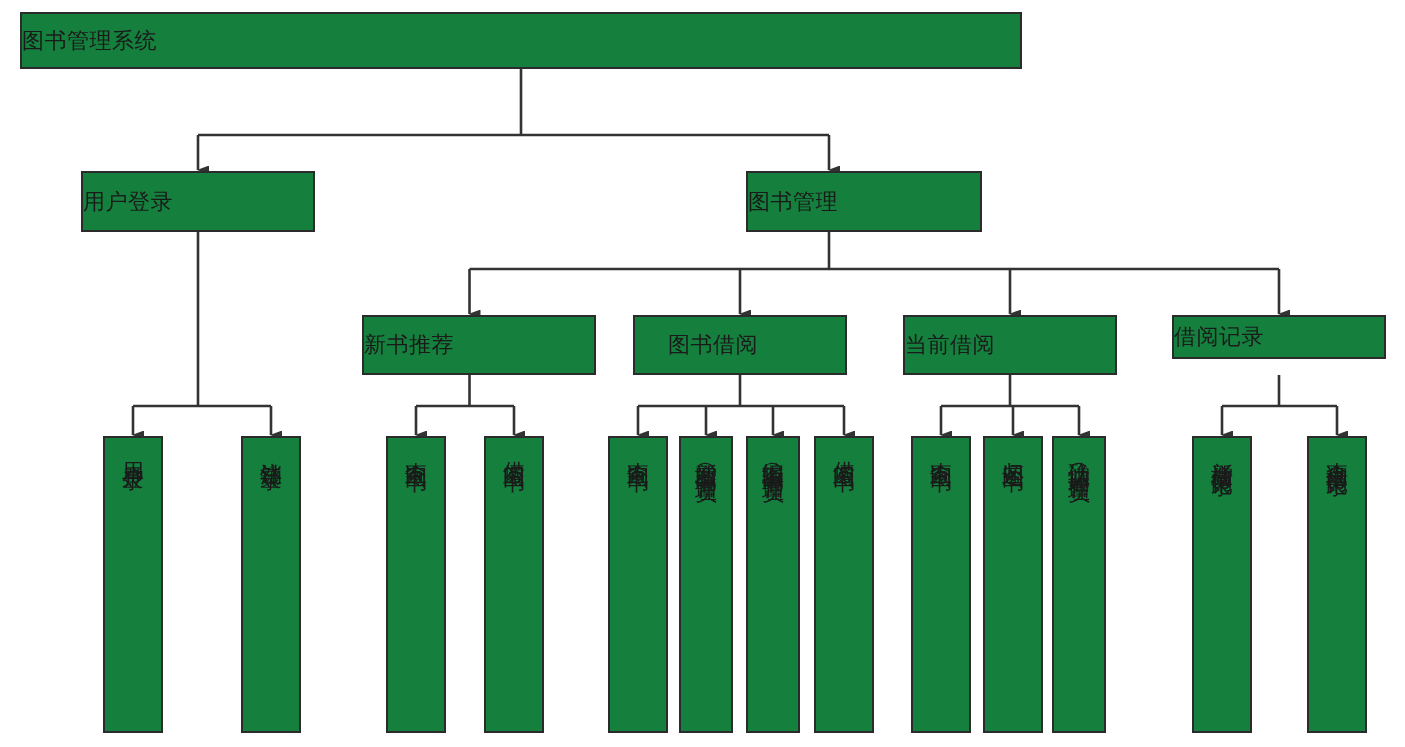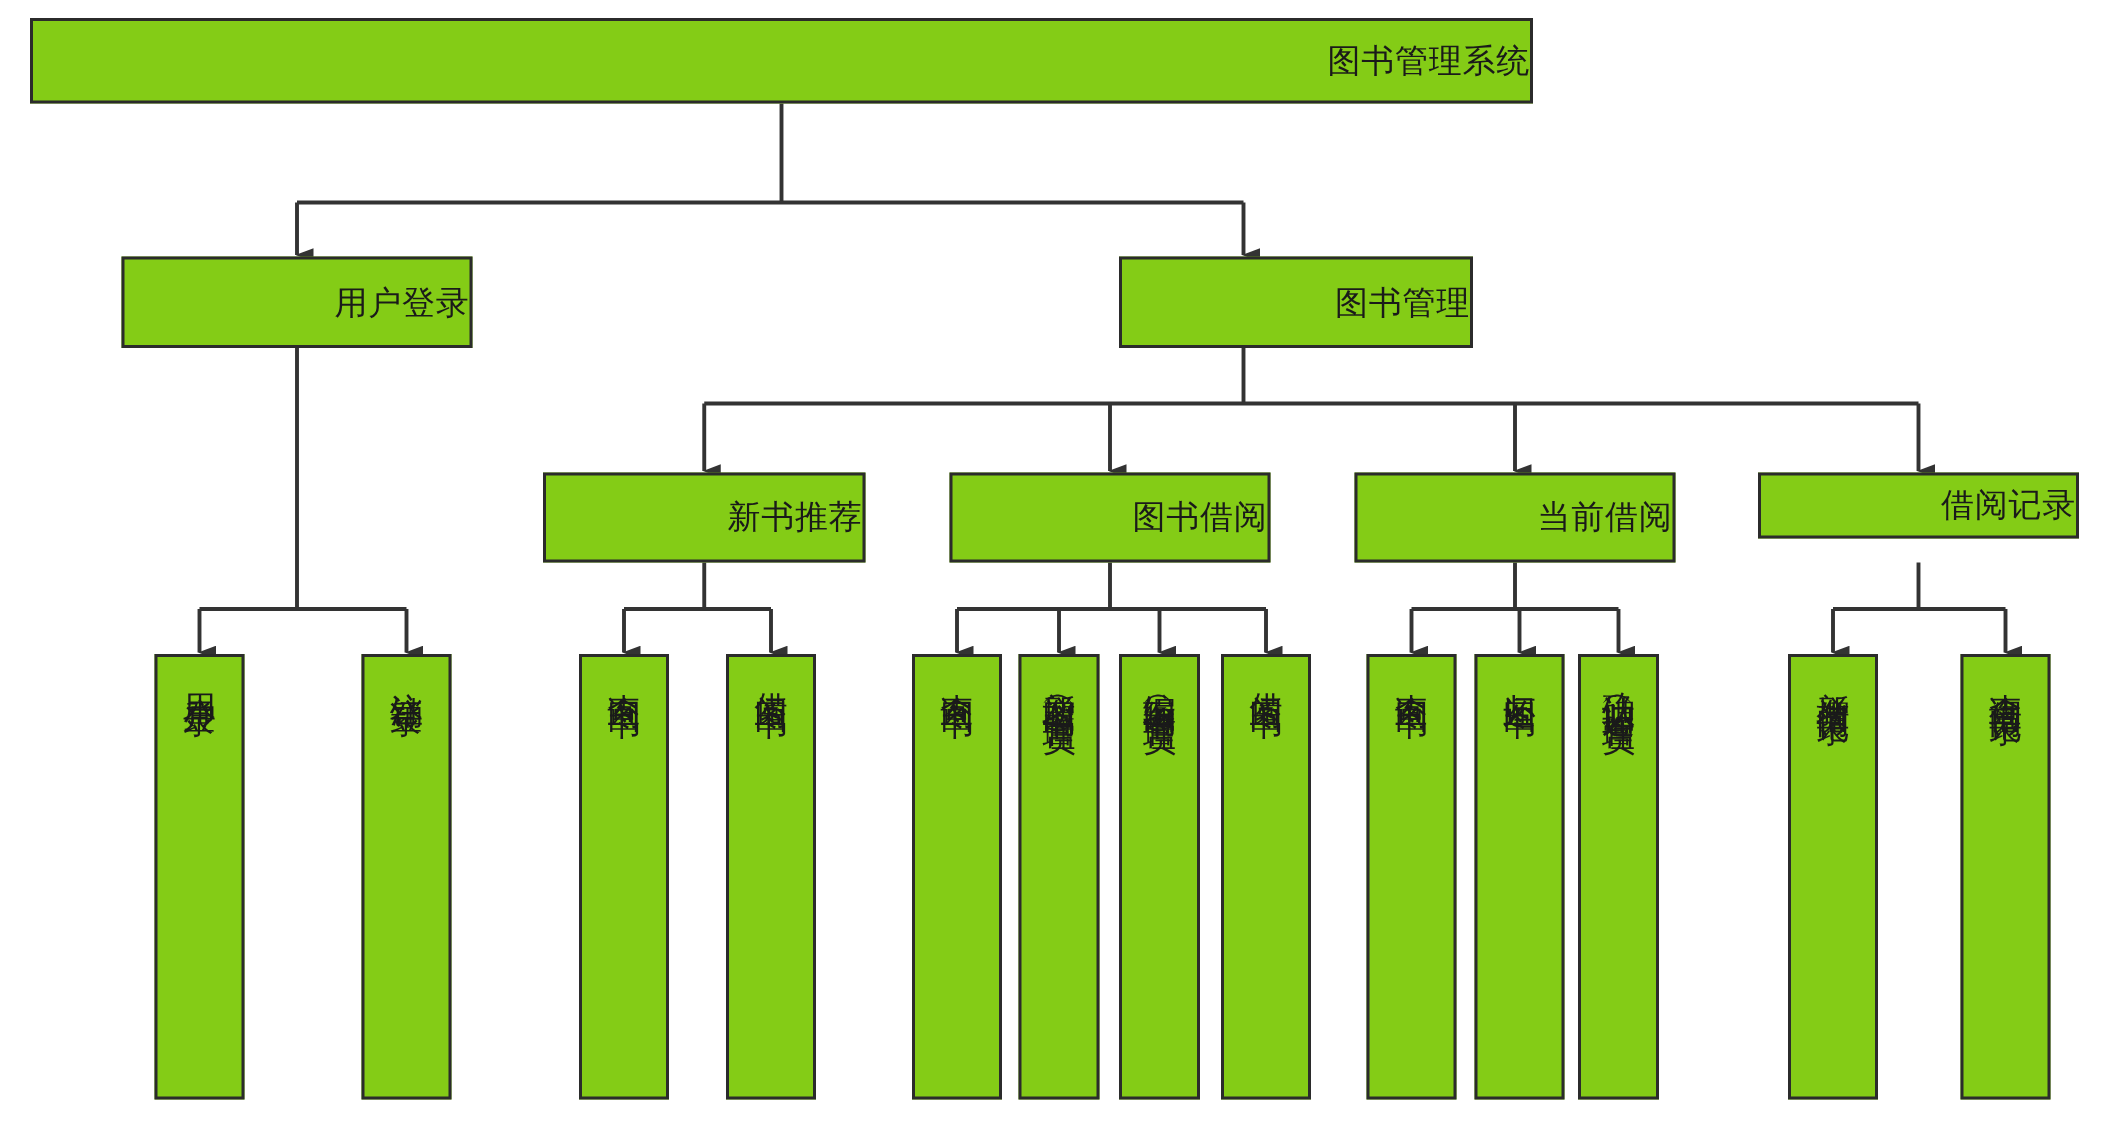--- a/index.html
+++ b/index.html
@@ -21,25 +21,25 @@
     position: absolute;
     left: 0;
     top: 0;
     width: 1405px;
     height: 747px;
     pointer-events: none;
   }
   .node {
     position: absolute;
     box-sizing: border-box;
-    background: #84cc16;
+    background: #15803d;
     border: 2.5px solid #2b2b2b;
     display: flex;
     align-items: center;
-    justify-content: flex-end;
+    justify-content: flex-start;
     color: #1a1a1a;
     z-index: 2;
   }
   .node-label {
     display: block;
     text-align: center;
     line-height: 1.18;
     letter-spacing: 0.5px;
   }
   .node.horizontal .node-label {
@@ -118,24 +118,24 @@
   <div id="node-layer">
       <div class="node horizontal" style="left: 20px; top: 12px; width: 1002px; height: 57px;">
         <span class="node-label">图书管理系统</span>
       </div>
       <div class="node horizontal" style="left: 81px; top: 171px; width: 234px; height: 61px;">
         <span class="node-label">用户登录</span>
       </div>
       <div class="node horizontal" style="left: 746px; top: 171px; width: 236px; height: 61px;">
         <span class="node-label">图书管理</span>
       </div>
-      <div class="node horizontal" style="left: 362px; top: 315px; width: 215px; height: 60px;">
+      <div class="node horizontal" style="left: 362px; top: 315px; width: 234px; height: 60px;">
         <span class="node-label">新书推荐</span>
       </div>
-      <div class="node horizontal" style="left: 633px; top: 315px; width: 214px; height: 60px;">
+      <div class="node horizontal" style="left: 633px; top: 315px; width: 214px; height: 60px; padding-left: 33px;">
         <span class="node-label">图书借阅</span>
       </div>
       <div class="node horizontal" style="left: 903px; top: 315px; width: 214px; height: 60px;">
         <span class="node-label">当前借阅</span>
       </div>
       <div class="node horizontal" style="left: 1172px; top: 315px; width: 214px; height: 44px;">
         <span class="node-label">借阅记录</span>
       </div>
       <div class="node vertical" style="left: 103px; top: 436px; width: 60px; height: 297px;">
         <span class="node-label">用户登录</span>

